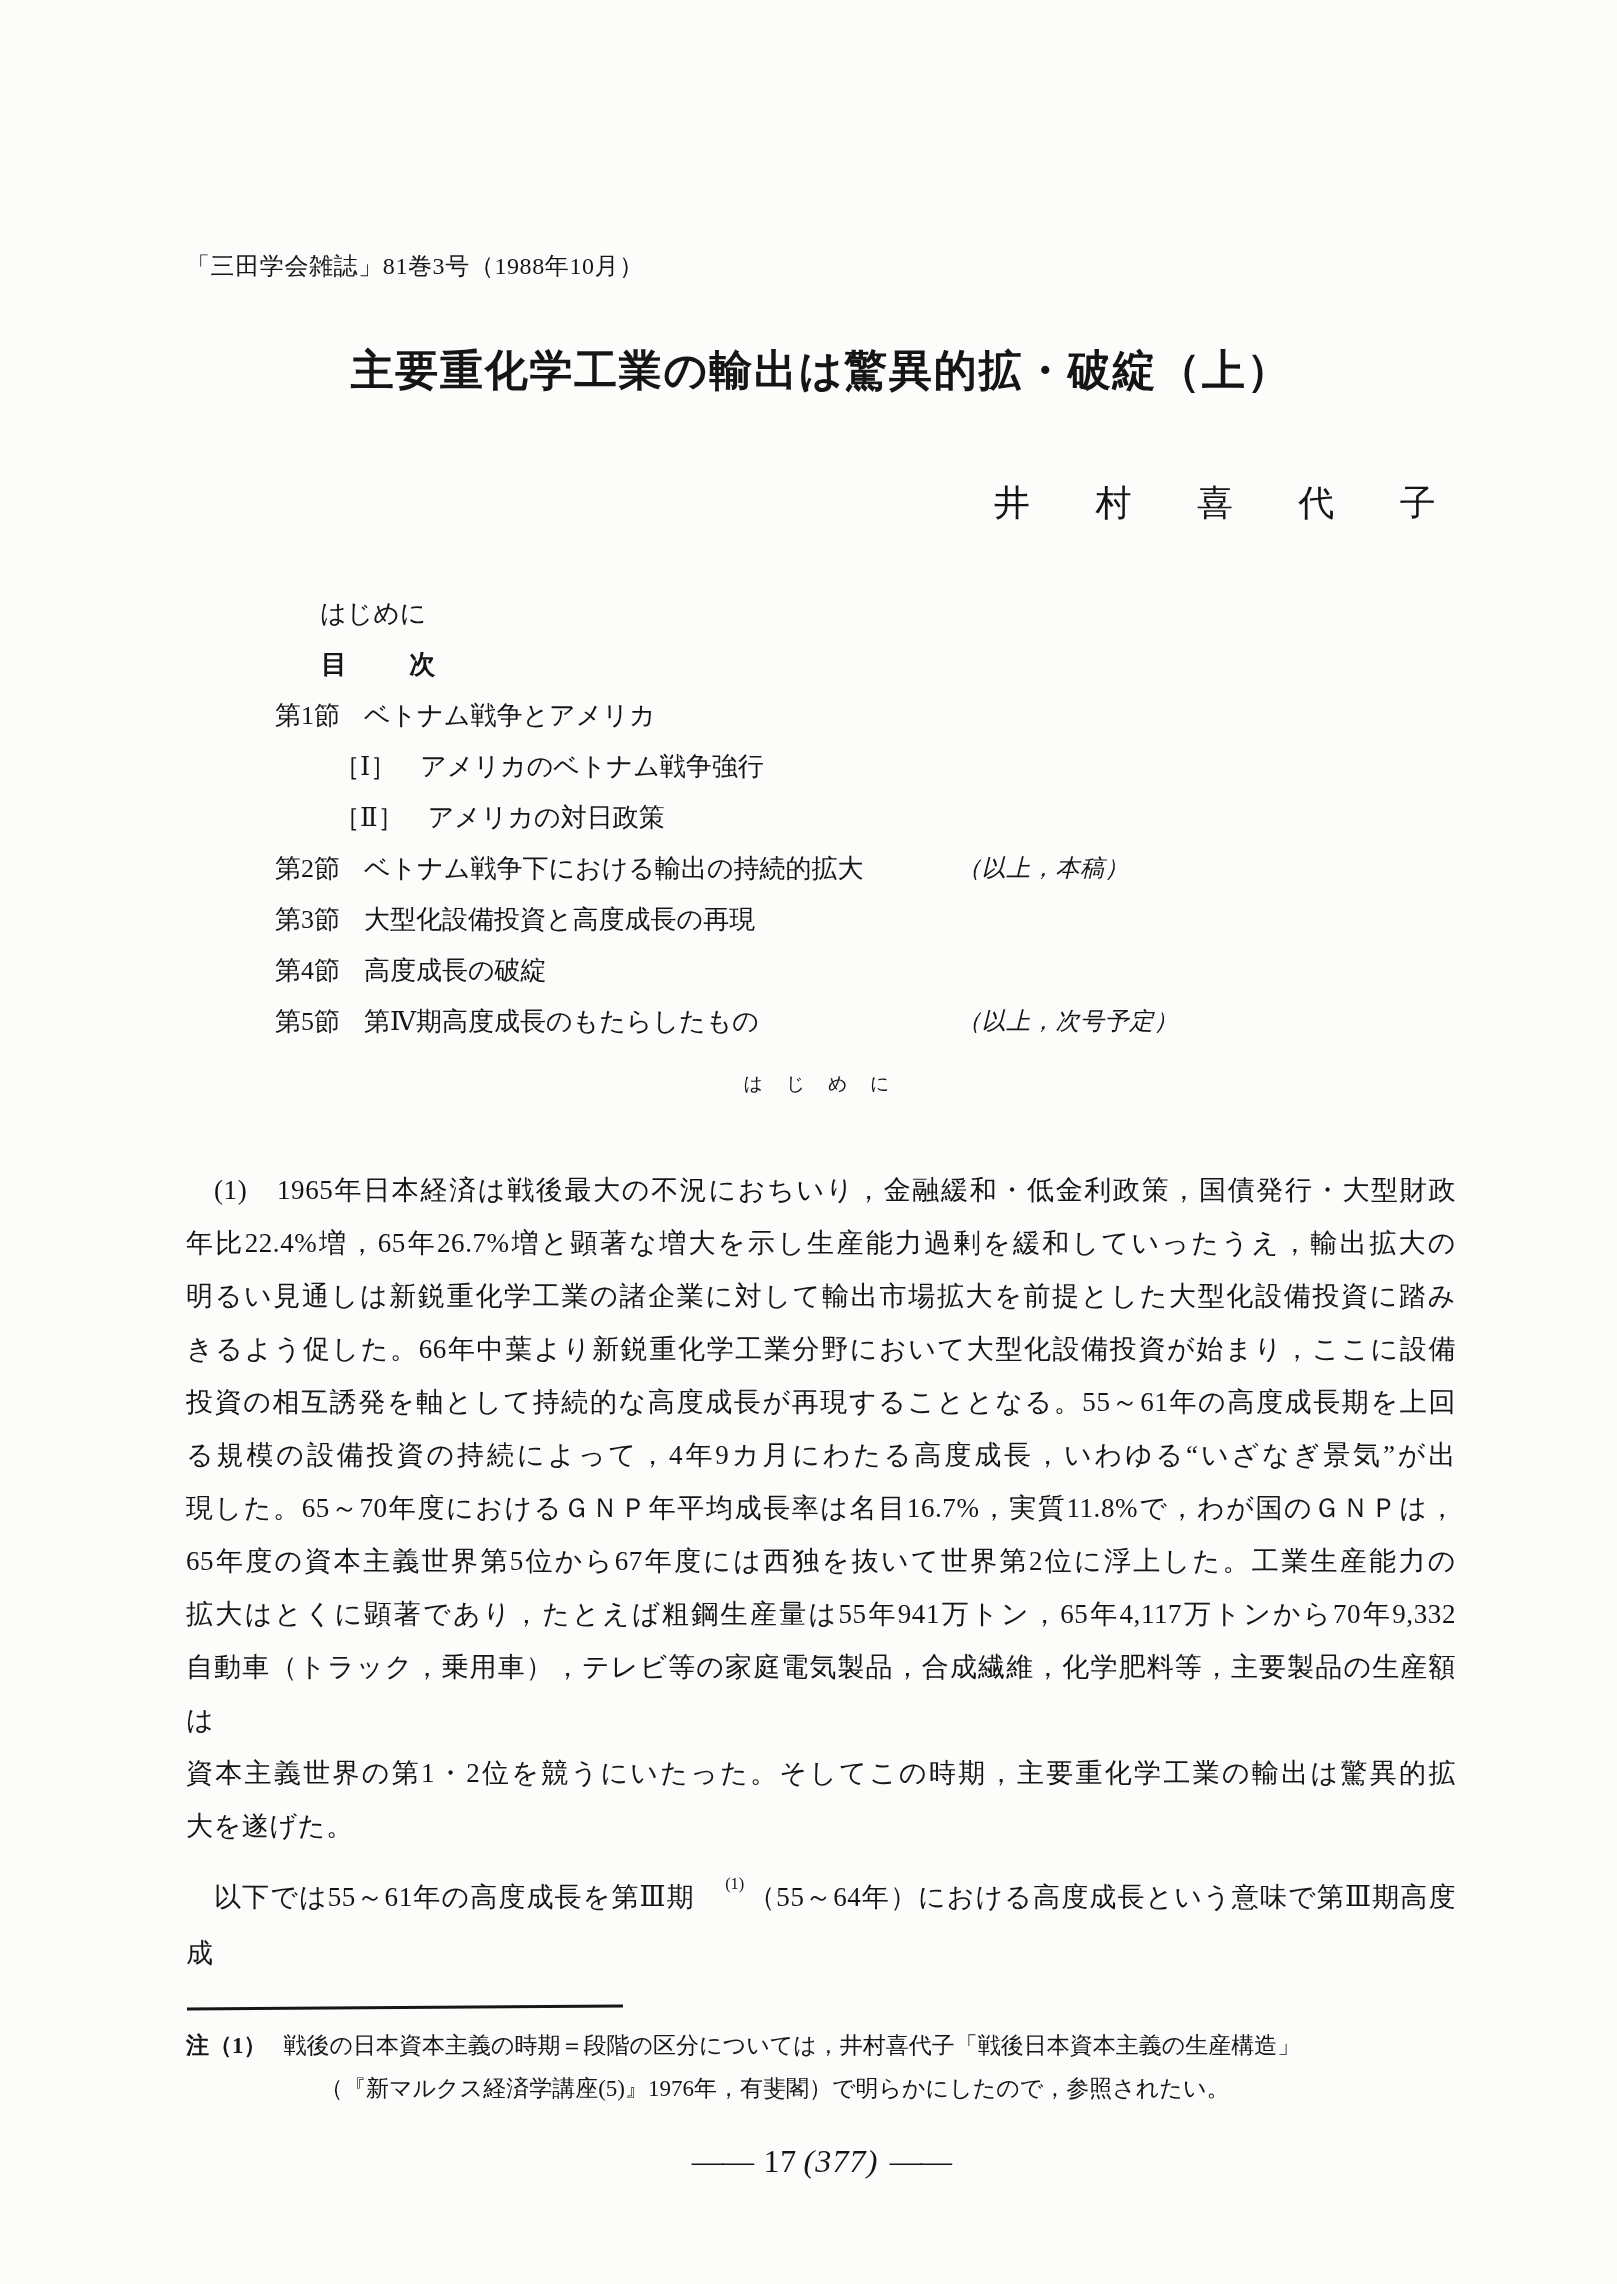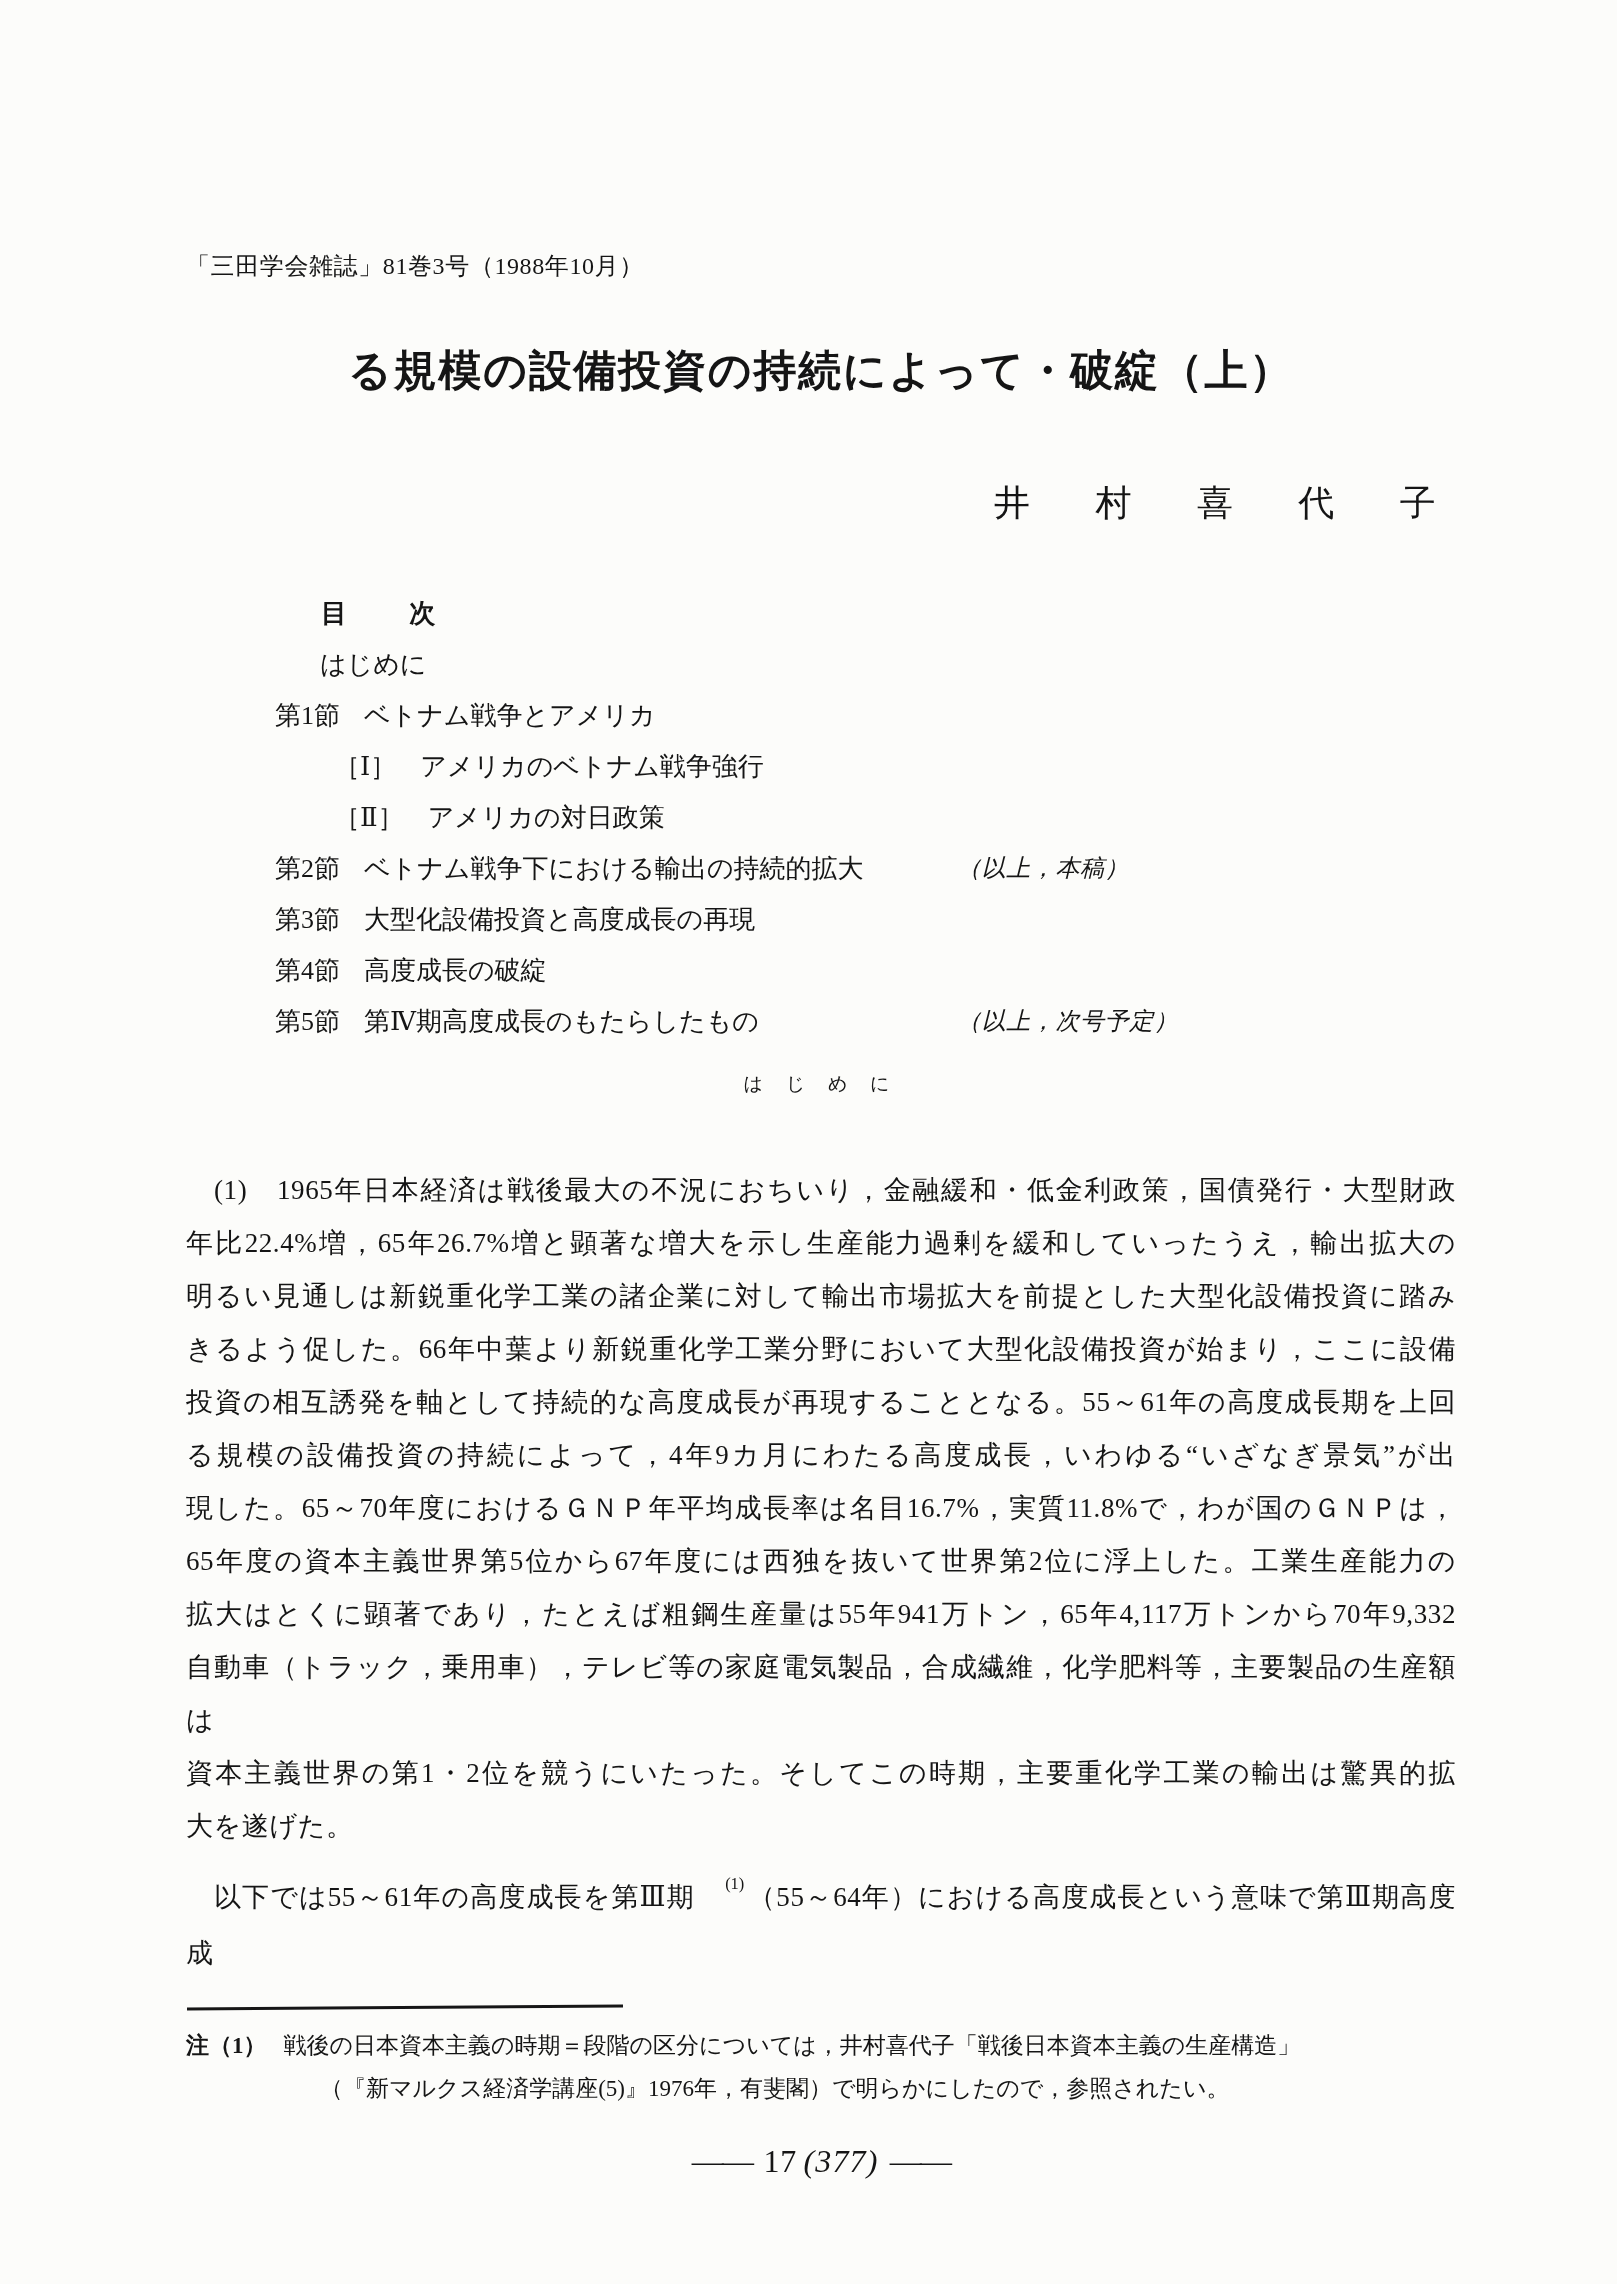--- a/index.html
+++ b/index.html
@@ -83,30 +83,30 @@
   .pnum { margin:0 6.8px 0 11.3px; }
   .pissue { font-style:italic; margin-right:11.3px; letter-spacing:1.1px; }
 </style>
 </head>
 <body>
 
 <div class="page">
 
   <div class="journal">「三田学会雑誌」81巻3号（1988年10月）</div>
 
-  <h1 class="title">る規模の設備投資の持続によって・破綻（上）</h1>
+  <h1 class="title">主要重化学工業の輸出は驚異的拡・破綻（上）</h1>
 
   <div class="author">井　村　喜　代　子</div>
 
   <nav class="toc">
-    <div class="toc-row toc-heading">目　　次</div>
-
     <div class="toc-row ind-haji">
       <span class="toc-text">はじめに</span>
     </div>
+
+    <div class="toc-row toc-heading">目　　次</div>
 
     <div class="toc-row ind-sec">
       <span class="toc-label">第1節</span><span class="toc-text">ベトナム戦争とアメリカ</span>
     </div>
 
     <div class="toc-row ind-sub">
       <span class="toc-label">［Ⅰ］</span><span class="toc-text">アメリカのベトナム戦争強行</span>
     </div>
 
     <div class="toc-row ind-sub">

